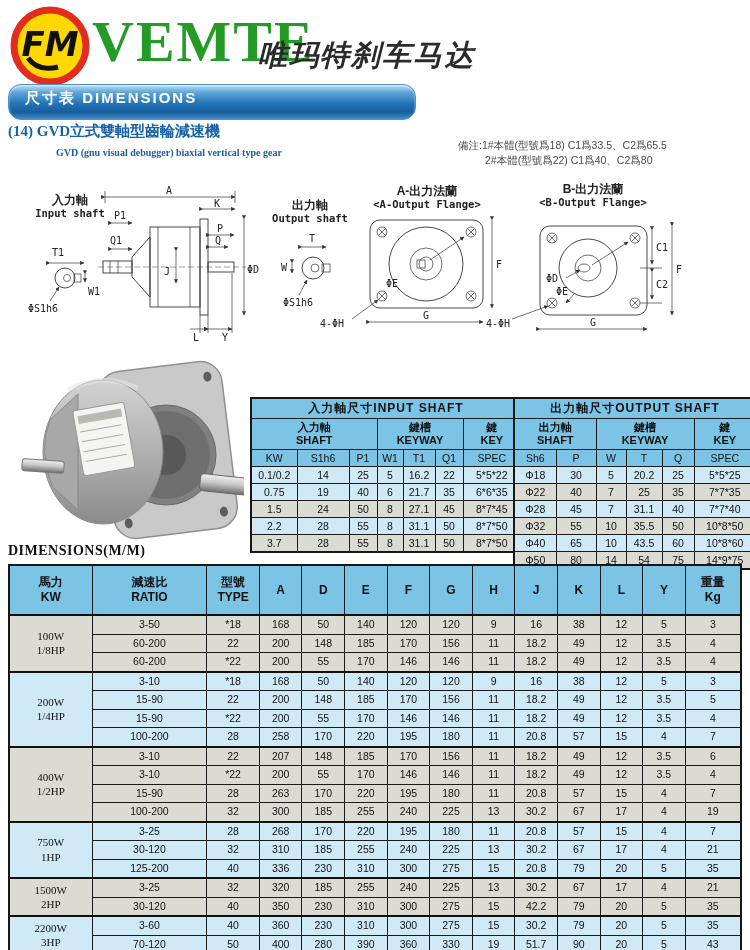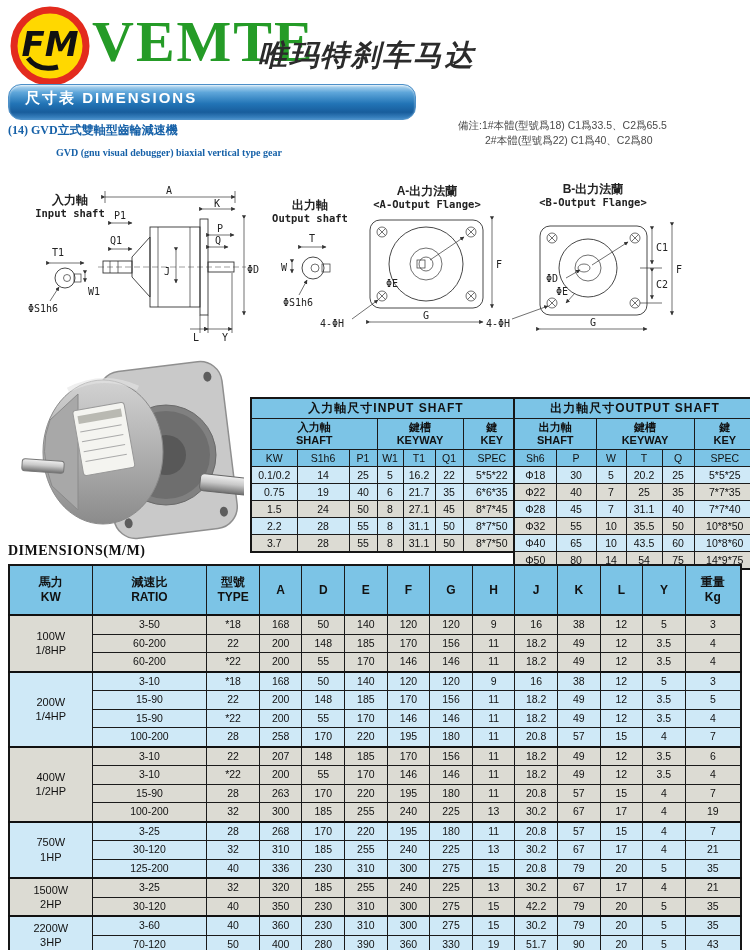--- a/index.html
+++ b/index.html
@@ -8,25 +8,25 @@
 
   
   .brand-en{position:absolute;left:92px;top:8px;font-family:"Liberation Serif",serif;
             font-weight:bold;font-size:58px;color:#259b27;letter-spacing:2px;}
   .brand-cn{position:absolute;left:258px;top:36px;font-family:"Liberation Serif",serif;
             font-weight:bold;font-style:italic;font-size:29px;color:#2b2b2b;letter-spacing:2px;}
   .banner{position:absolute;left:8px;top:84px;width:408px;height:36px;border-radius:13px;
           background:linear-gradient(180deg,#bcdcf2 0%,#5ea6da 22%,#2274b6 55%,#185d9c 80%,#4089c6 100%);
           border:1px solid #4d90c8;color:#fff;font-weight:bold;font-size:15px;line-height:26px;
           padding-left:16px;letter-spacing:2px;box-sizing:border-box;box-shadow:inset 0 1px 2px rgba(255,255,255,.65);}
-  .title1{position:absolute;left:8px;top:122px;font-size:12px;font-weight:bold;color:#1661a8;
+  .title1{position:absolute;left:8px;top:122px;font-size:15px;font-weight:bold;color:#1661a8;
           font-family:"Liberation Serif",serif;}
   .title2{position:absolute;left:56px;top:147px;font-size:10px;font-weight:bold;color:#1661a8;
           font-family:"Liberation Serif",serif;}
-  .notes{position:absolute;left:458px;top:118px;font-size:10.5px;color:#4a4a4a;line-height:15px;}
+  .notes{position:absolute;left:458px;top:138px;font-size:10.5px;color:#4a4a4a;line-height:15px;}
   .notes .l2{padding-left:27px;}
 
   
   .drawings{position:absolute;left:0;top:183px;width:750px;height:178px;}
   .drawings text{fill:#222;}
   .cnl{font-size:12px;font-weight:bold;}
   .enl{font-family:"DejaVu Sans Mono",monospace;font-size:10.5px;font-weight:bold;}
   .dim{font-family:"DejaVu Sans Mono",monospace;font-size:10px;}
   .ln{stroke:#333;stroke-width:0.9;fill:none;}
   .thin{stroke:#333;stroke-width:0.7;fill:none;}
@@ -51,21 +51,21 @@
               font-weight:bold;font-size:14px;letter-spacing:.5px;color:#111;}
 
   .main-wrap{position:absolute;left:8px;top:564px;width:734px;}
   .main-table{width:734px;font-size:10.5px;border:2px solid #161616;}
   .main-table th,.main-table td{border:1px solid #1a1a1a;text-align:center;vertical-align:middle;padding:0;color:#111;}
   .main-table th{background:var(--hdr);height:48px;font-size:12px;font-weight:bold;line-height:1.25;}
   .main-table td{height:17.5px;line-height:1.05;}
   .main-table .tone-blue td{background:var(--rowblue);}
   .main-table .tone-gray td{background:var(--rowgray);}
   .main-table .gfirst td{border-top:2px solid #111;}
-  .main-table .pw{font-size:11px;line-height:1.3;}
+  .main-table .pw{font-size:11px;line-height:1.3;font-family:Liberation Serif, serif;}
 </style>
 </head>
 <body>
 
 <div class="page">
 
   <svg class="logo" style="position:absolute;left:10px;top:6px" width="80" height="80" viewBox="0 0 80 80">
     <circle cx="40" cy="40" r="36" fill="#ffd800" stroke="#e32b1e" stroke-width="7"></circle>
     <text x="40" y="50" text-anchor="middle" style="font-family:'DejaVu Sans',sans-serif;font-weight:bold;font-style:italic;font-size:34px;fill:#111">FM</text>
     <path d="M18,52 q10,14 30,9" stroke="#111" stroke-width="5" fill="none"></path>

